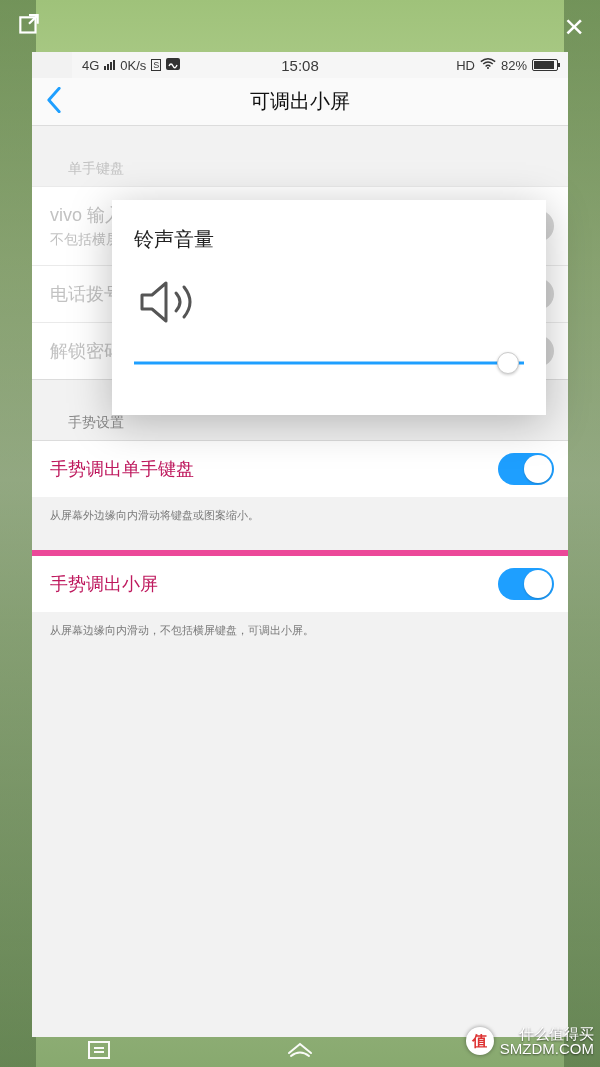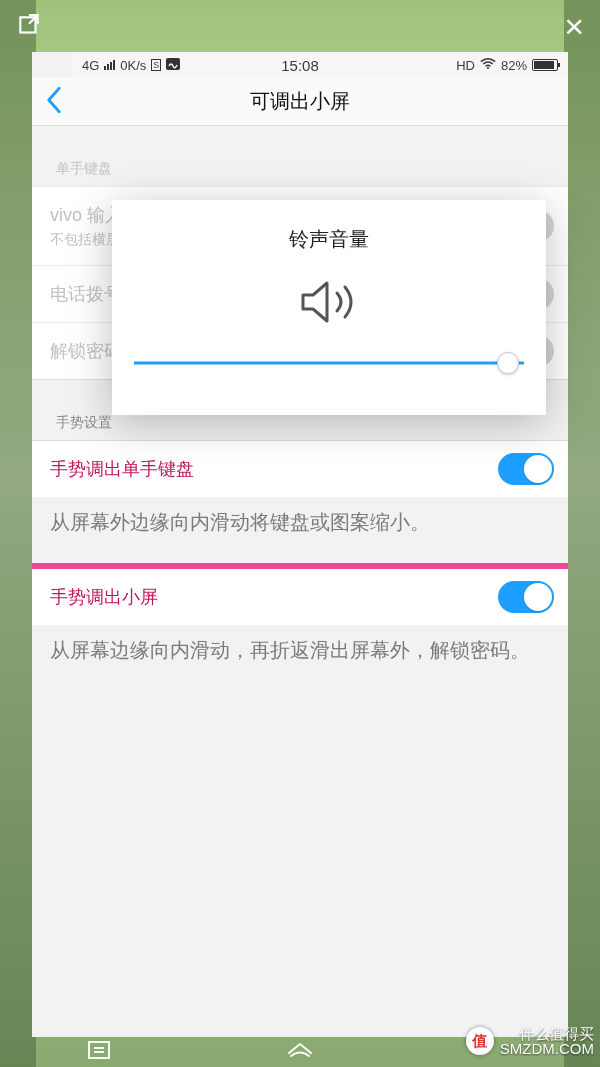--- a/index.html
+++ b/index.html
@@ -31,38 +31,38 @@
   .batt::after { content:""; position:absolute; right:-3px; top:3px; width:2px; height:4px; background:#333; }
   .batt .fill { position:absolute; left:1px; top:1px; bottom:1px; background:#333; }
 
   
   .navhdr { height:48px; background:#fafafa; border-bottom:1px solid #dcdcdc; position:relative; display:flex; align-items:center; justify-content:center; }
   .navhdr .title { font-size:20px; color:#111; }
   .back { position:absolute; left:14px; top:50%; transform:translateY(-50%); }
 
   
   .list { flex:1; overflow:hidden; }
-  .section-label { font-size:14px; color:#8a8a8a; padding:34px 24px 8px; }
+  .section-label { font-size:14px; color:#8a8a8a; padding:34px 36px 8px; }
   .cell { background:#fff; padding:16px 18px; position:relative; border-top:1px solid #eaeaea; }
   .cell:first-of-type { border-top:1px solid #dcdcdc; }
   .cell.last { border-bottom:1px solid #dcdcdc; }
   .cell .label { font-size:18px; color:#be185d; }
   .cell .sub { font-size:14px; color:#9a9a9a; margin-top:4px; }
-  .desc { font-size:20px; color:#7a7a7a; padding:10px 18px 26px; line-height:1.5; }
+  .desc { font-size:11px; color:#7a7a7a; padding:10px 18px 26px; line-height:1.5; }
 
   
   .toggle { position:absolute; right:14px; top:50%; transform:translateY(-50%); width:56px; height:32px; border-radius:16px; }
   .toggle.on { background:#1e9fff; }
   .toggle.off { background:#d6d6d6; }
   .toggle .knob { position:absolute; top:2px; width:28px; height:28px; border-radius:50%; background:#fff; box-shadow:0 1px 2px rgba(0,0,0,.2); }
   .toggle.on .knob { right:2px; }
   .toggle.off .knob { left:2px; background:#f4f4f4; }
 
   
-  .modal { position:absolute; left:112px; right:54px; top:200px; background:#fff; border-radius:0; box-shadow:0 8px 40px rgba(0,0,0,.25); padding:26px 22px 40px; text-align:center; z-index:5; }
+  .modal { position:absolute; left:112px; right:54px; top:200px; background:#fff; border-radius:0; box-shadow:0 8px 40px rgba(0,0,0,.25); padding:26px 22px 40px; z-index:5; }
   .modal .mtitle { font-size:20px; color:#222; margin-bottom:24px; }
   .modal .speaker { margin:8px auto 20px; }
   .slider { position:relative; height:24px; margin-top:6px; }
   .track { position:absolute; left:0; right:0; top:50%; height:3px; background:#1e9fff; transform:translateY(-50%); }
   .thumb { position:absolute; top:50%; width:22px; height:22px; border-radius:50%; background:#fff; border:1px solid #ccc; transform:translate(-50%,-50%); box-shadow:0 1px 3px rgba(0,0,0,.2); }
 
   .dimmed { color:#c2c2c2 !important; }
 
   
   .bottomnav { position:absolute; left:0; right:0; bottom:0; height:30px; display:flex; align-items:center; justify-content:space-around; color:#fff; }
@@ -169,21 +169,21 @@
         </div>
     </div>
     <div class="desc">从屏幕外边缘向内滑动将键盘或图案缩小。</div>
 
     <div class="cell" style="border-top:6px solid #ec4899">
       <div class="label">手势调出小屏</div>
       <div class="toggle on">
           <div class="knob"></div>
         </div>
     </div>
-    <div class="desc">从屏幕边缘向内滑动，再折返滑出屏幕外，解锁密码。</div>
+    <div class="desc">从屏幕边缘向内滑动，不包括横屏键盘，可调出小屏。</div>
 
   </div>
 </div>
 
 <div class="modal">
   <div class="mtitle">铃声音量</div>
   <div class="speaker">
     <svg width="68" height="50" viewBox="0 0 68 50" fill="none" stroke="#555" stroke-width="3" stroke-linejoin="round" stroke-linecap="round">
       <path d="M8 18 H18 L32 6 V44 L18 32 H8 Z" fill="none"></path>
       <path d="M42 16 Q50 25 42 34"></path>

